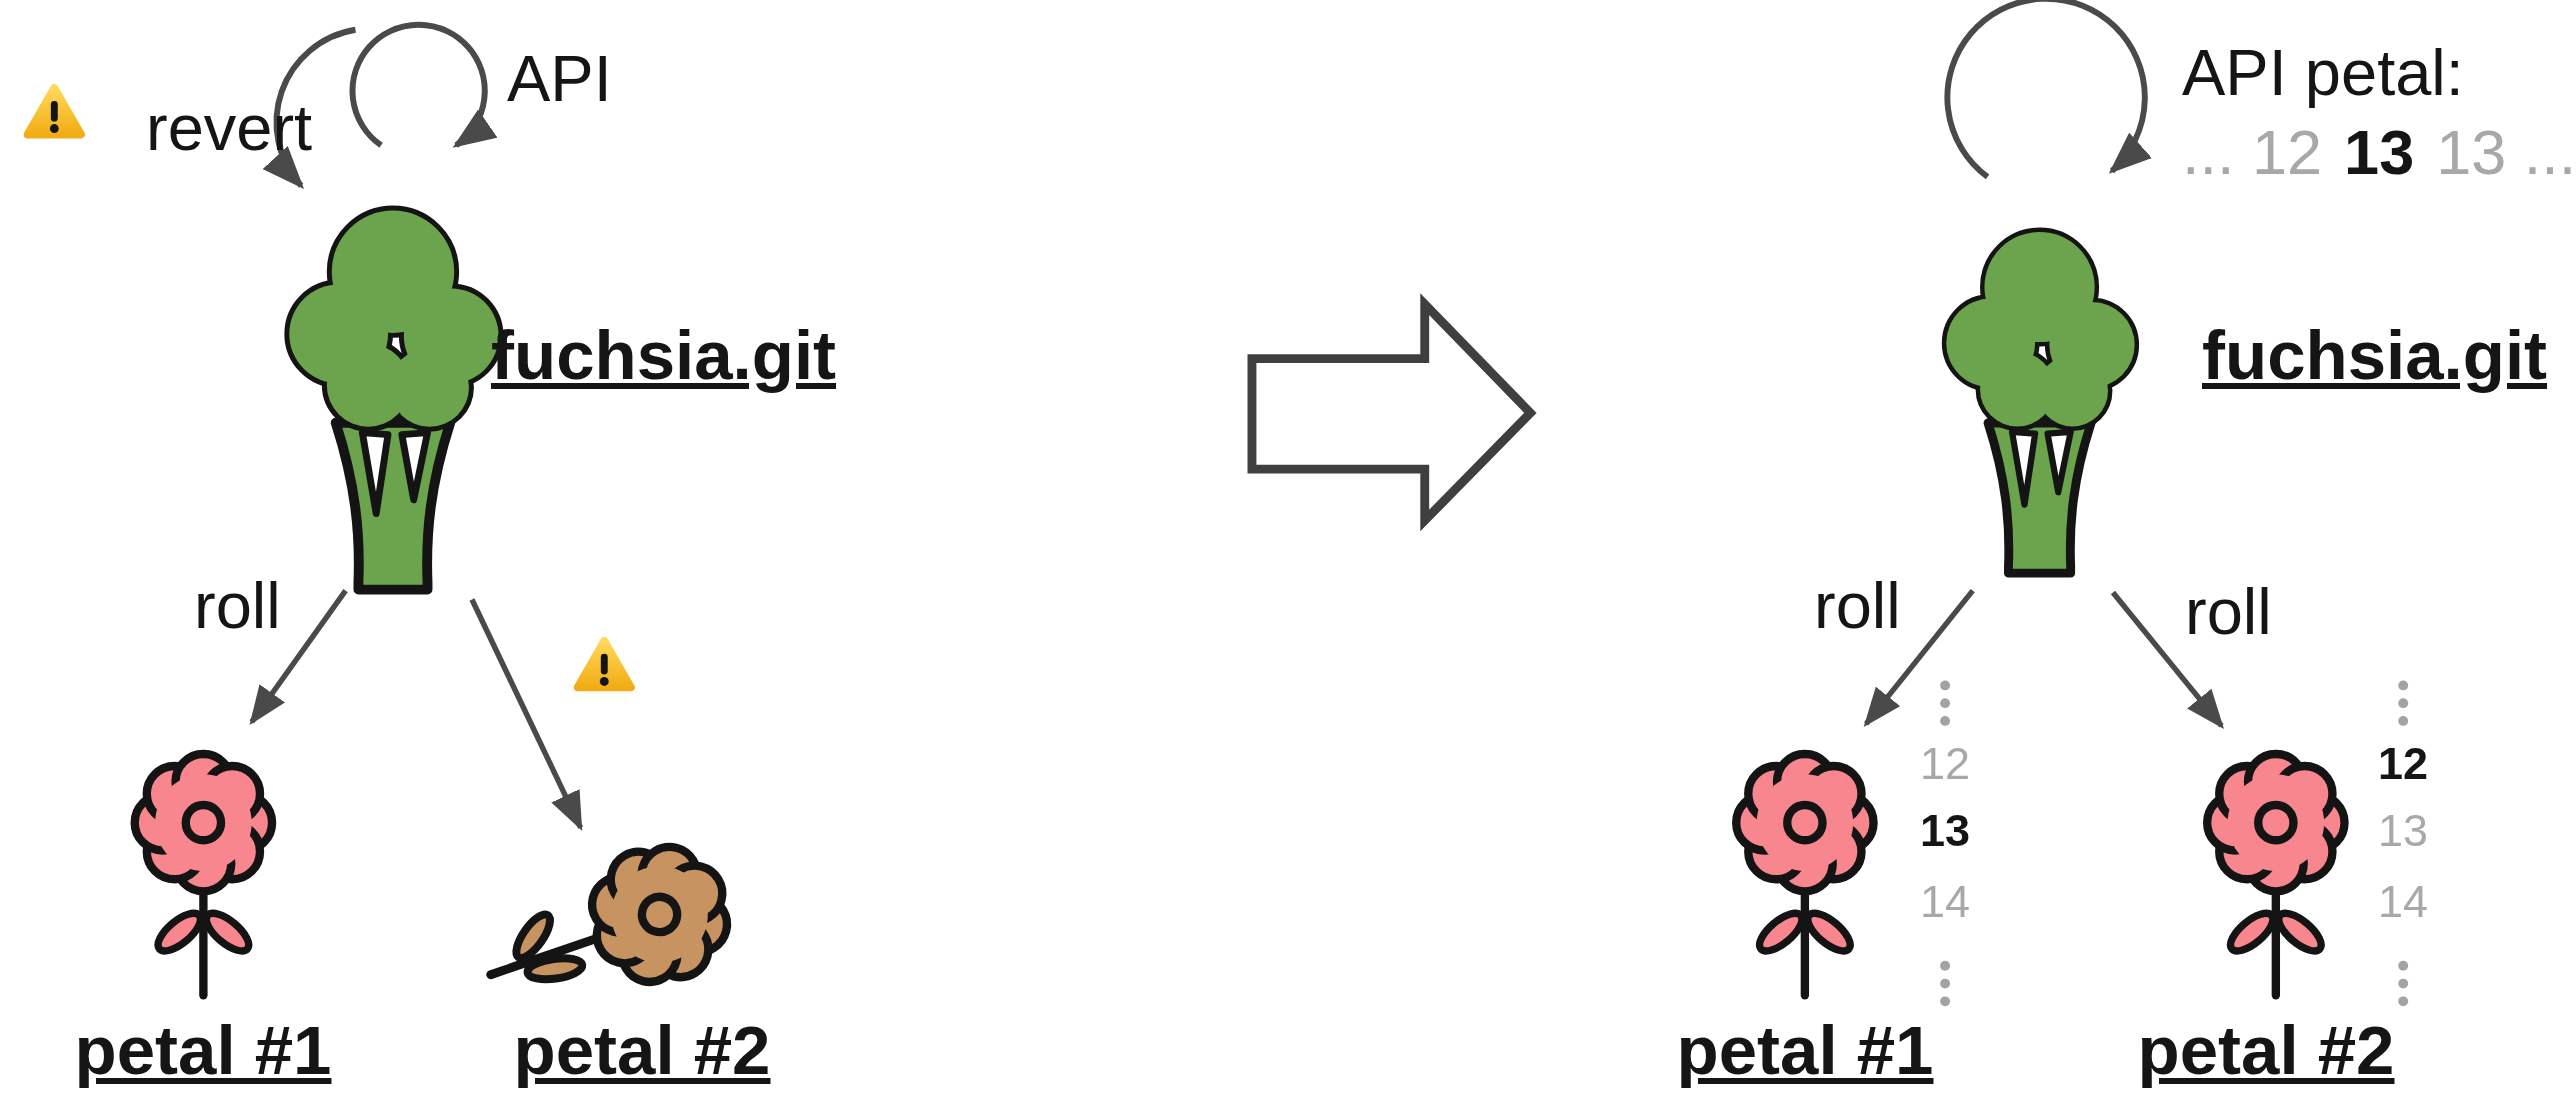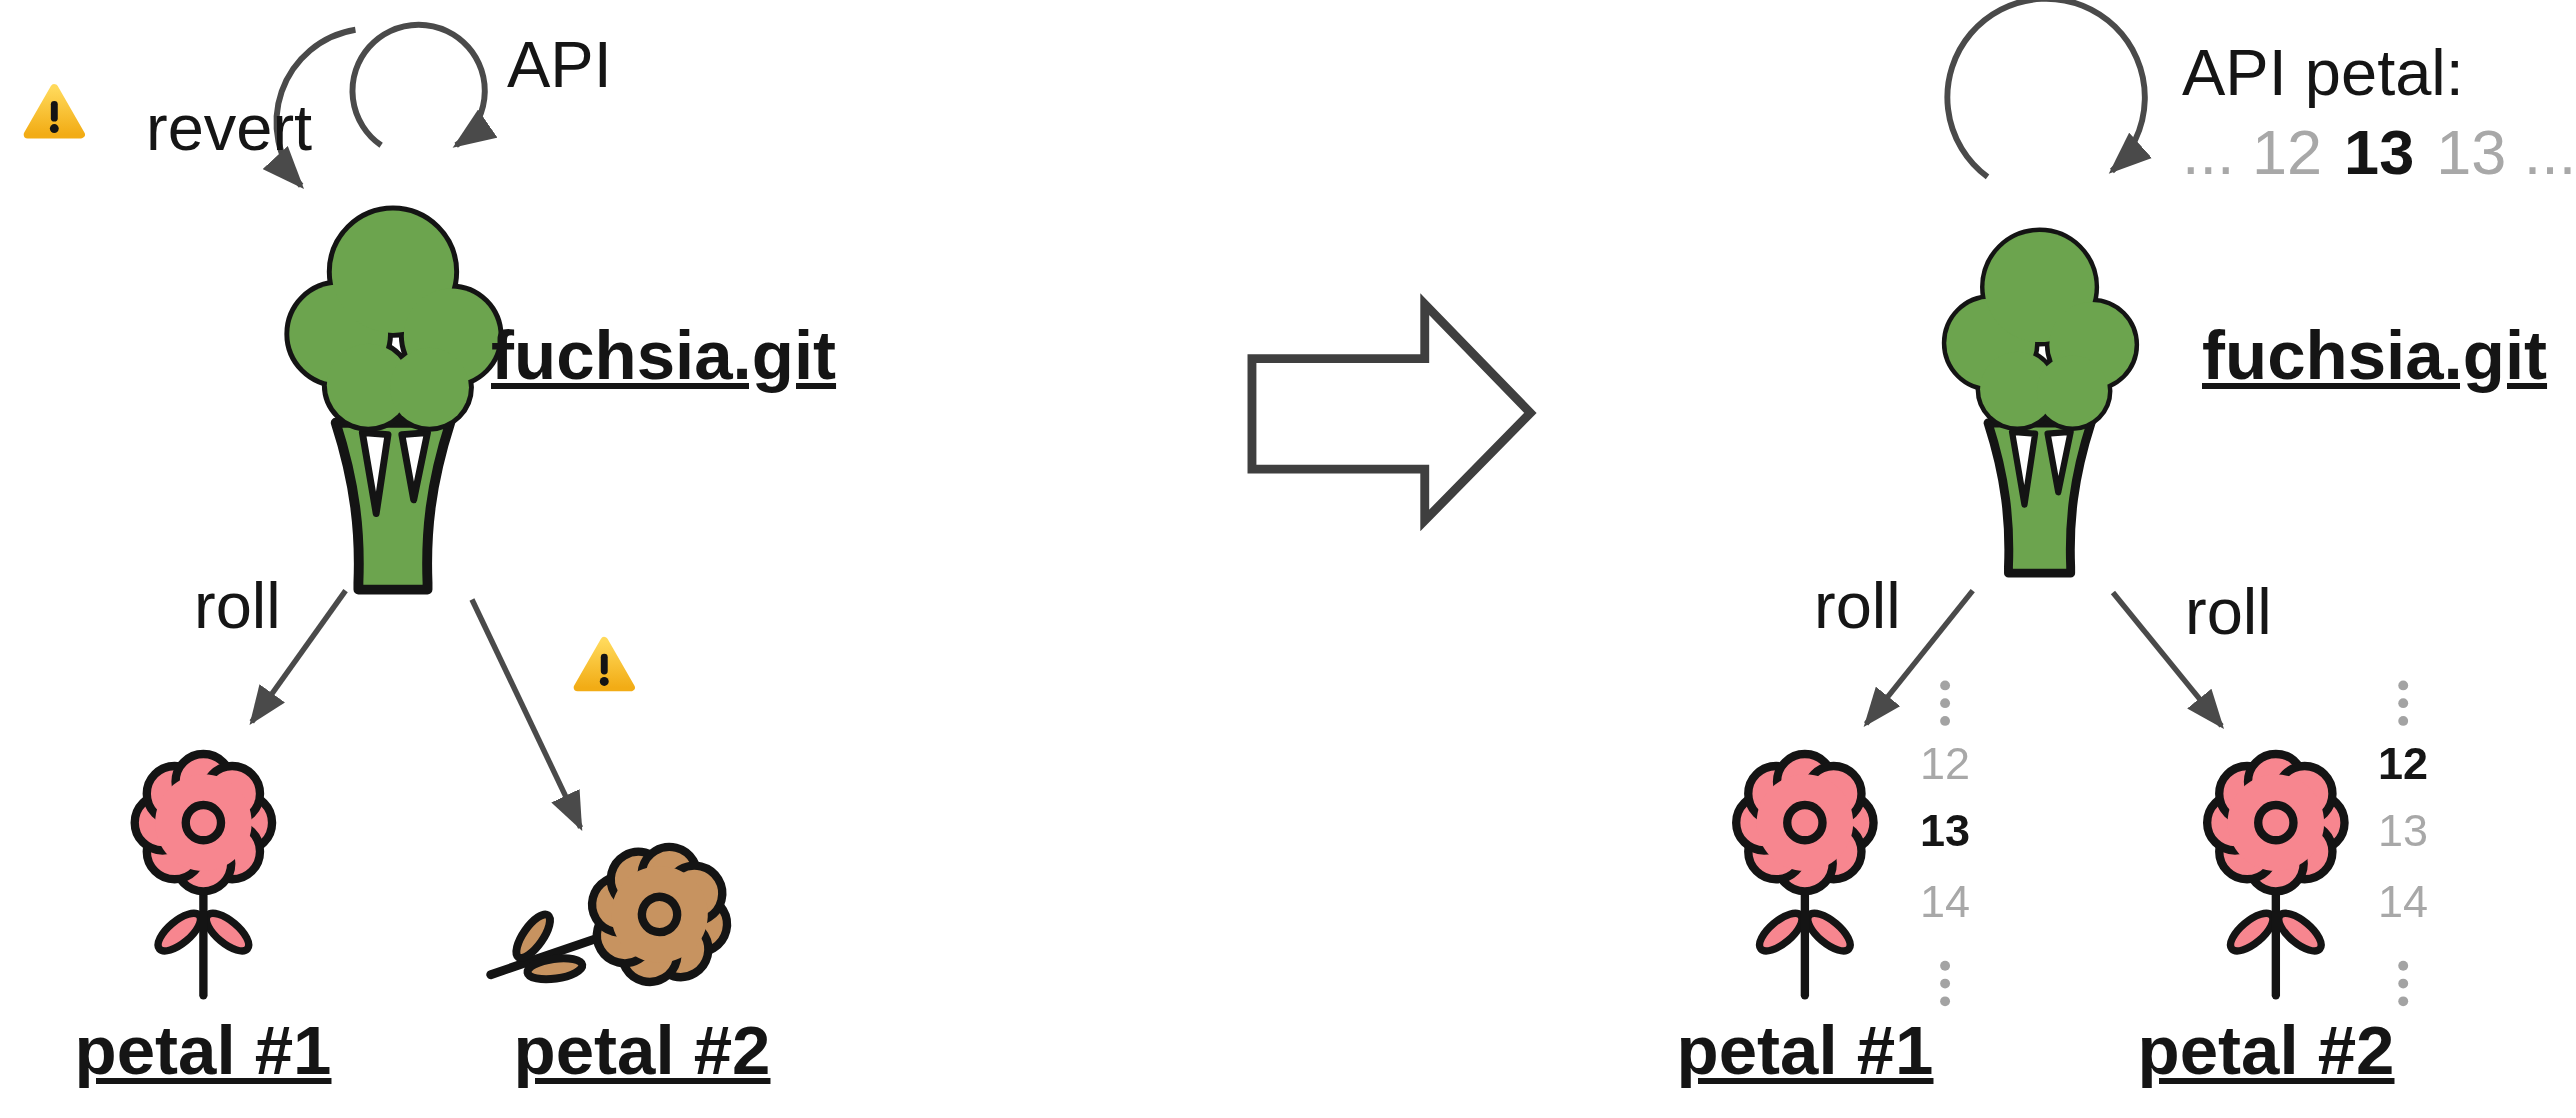--- a/index.html
+++ b/index.html
@@ -136,21 +136,21 @@
       <circle class="dot" cx="2434" cy="712" r="5"></circle>
       <circle class="dot" cx="2434" cy="730" r="5"></circle>
       <circle class="dot" cx="2434" cy="978" r="5"></circle>
       <circle class="dot" cx="2434" cy="996" r="5"></circle>
       <circle class="dot" cx="2434" cy="1014" r="5"></circle>
     </g>
   </svg>
 
   <div class="t" style="left:106px;top:93px;margin-left:40px;">revert</div>
 
-  <div class="t" style="left:507px;top:30px;">
+  <div class="t" style="left:507px;top:44px;">
     <div>API</div>
   </div>
 
   <div class="t b" style="left:491px;top:318px;">fuchsia.git</div>
 
   <div class="t" style="left:194px;top:571px;">roll</div>
 
 
   <div class="t b ctr" style="left:203px;top:1013px;">petal #1</div>
   <div class="t b ctr" style="left:642px;top:1013px;">petal #2</div>

